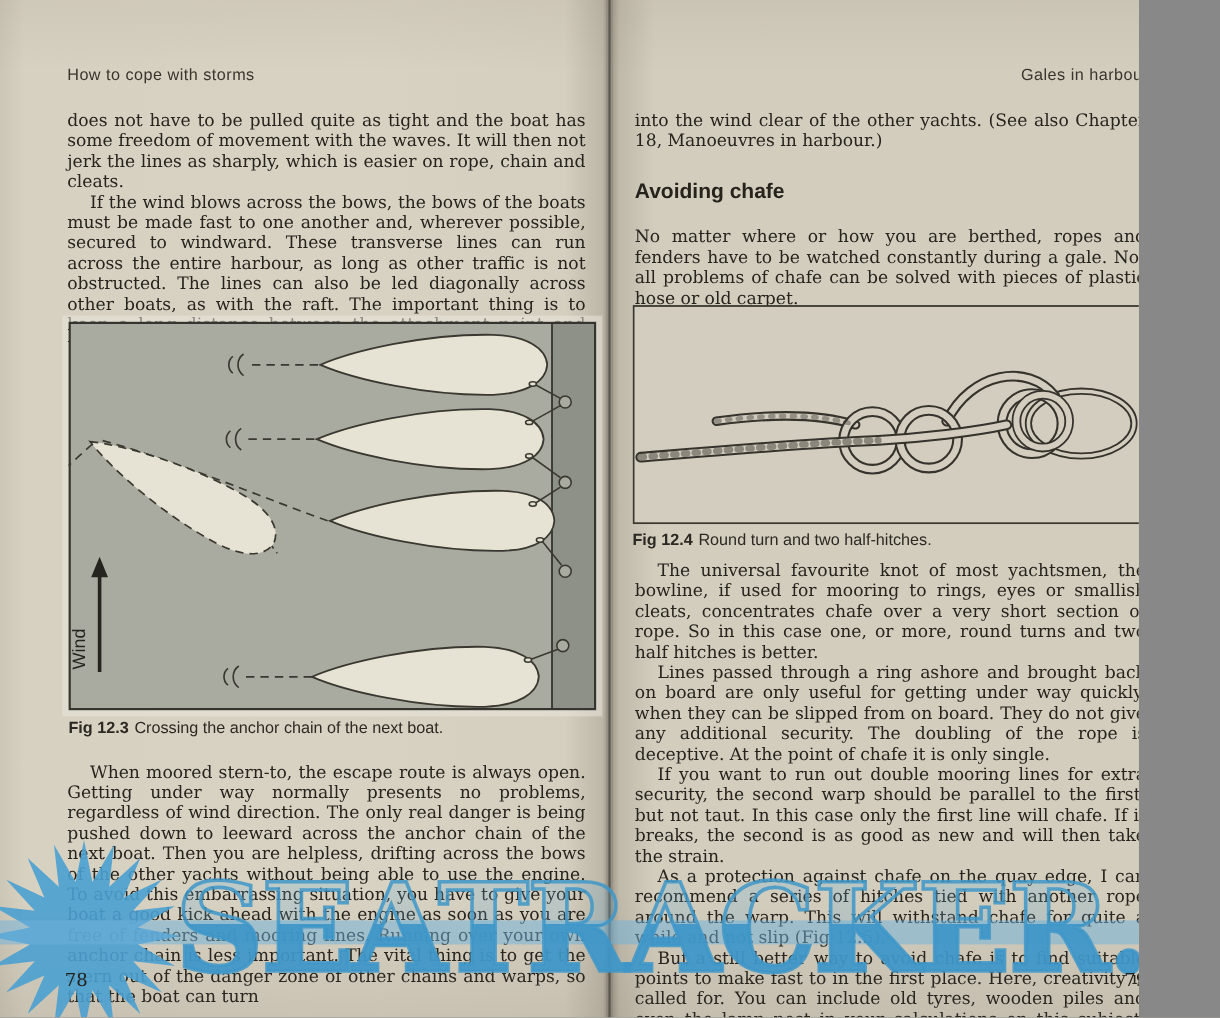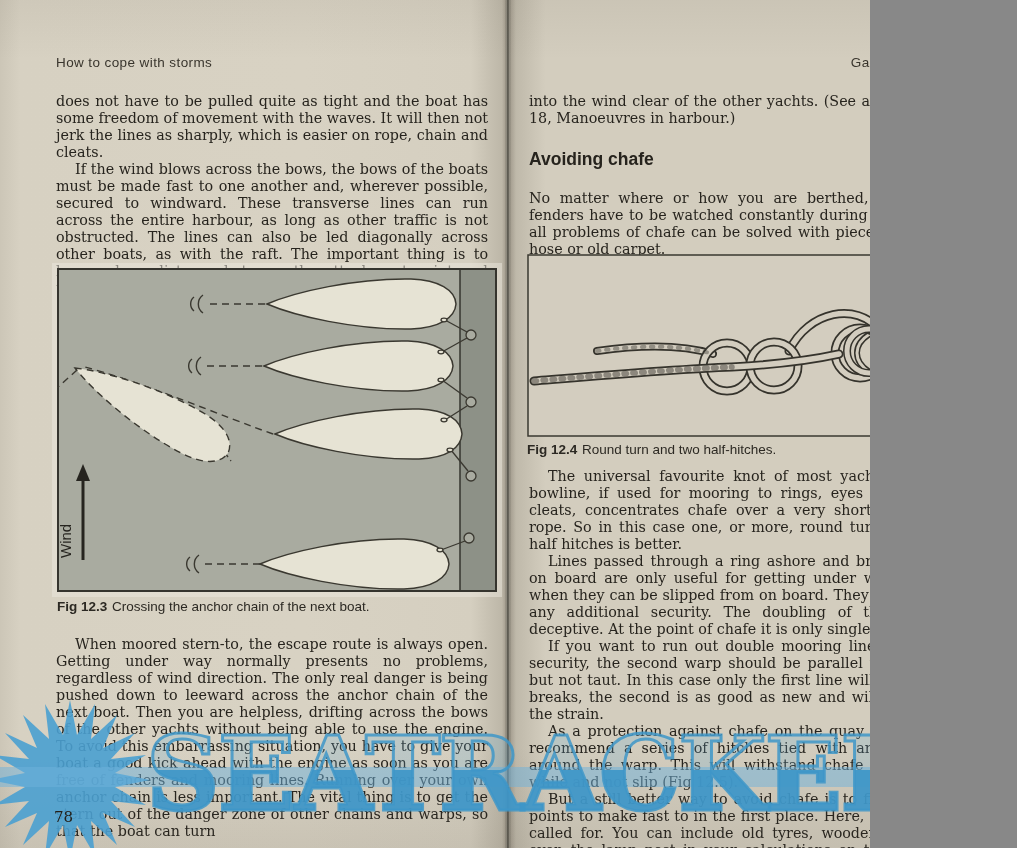--- a/index.html
+++ b/index.html
@@ -1,16 +1,16 @@
 <!DOCTYPE html>
 <html><head>
 <meta charset="utf-8">
 <style>
   html,body{margin:0;padding:0;background:#888;}
-  .scan{position:relative;width:870px;height:848px;overflow:hidden;
+  .scan{position:relative;width:949px;height:848px;overflow:hidden;
         font-family:"DejaVu Serif",serif;color:#27241e;background:#d5cfc0;}
   .scan::after{content:"";position:absolute;inset:0;pointer-events:none;z-index:6;
         background:linear-gradient(180deg,rgba(70,62,50,.06) 0%,rgba(0,0,0,0) 7%,rgba(0,0,0,0) 88%,rgba(70,62,50,.10) 100%);}
   .page{position:absolute;top:0;height:848px;}
   .page-left{left:0;width:506px;
         background:linear-gradient(90deg,#ccc6b7 0%,#d7d1c2 4%,#d8d2c3 60%,#d5cfc0 93%,#bdb7a8 99.2%,#a39c8e 100%);}
   .page-right{left:510px;width:507px;
         background:linear-gradient(90deg,#a39c8e 0%,#bfb9aa 1.2%,#d3cdbe 7%,#d3cdbe 90%,#cfc9ba 100%);}
   .gutter{position:absolute;top:0;left:505px;width:6px;height:848px;z-index:4;
         background:linear-gradient(90deg,rgba(60,58,50,0) 0%,#55534a 45%,#6a675d 60%,rgba(60,58,50,0) 100%);}

